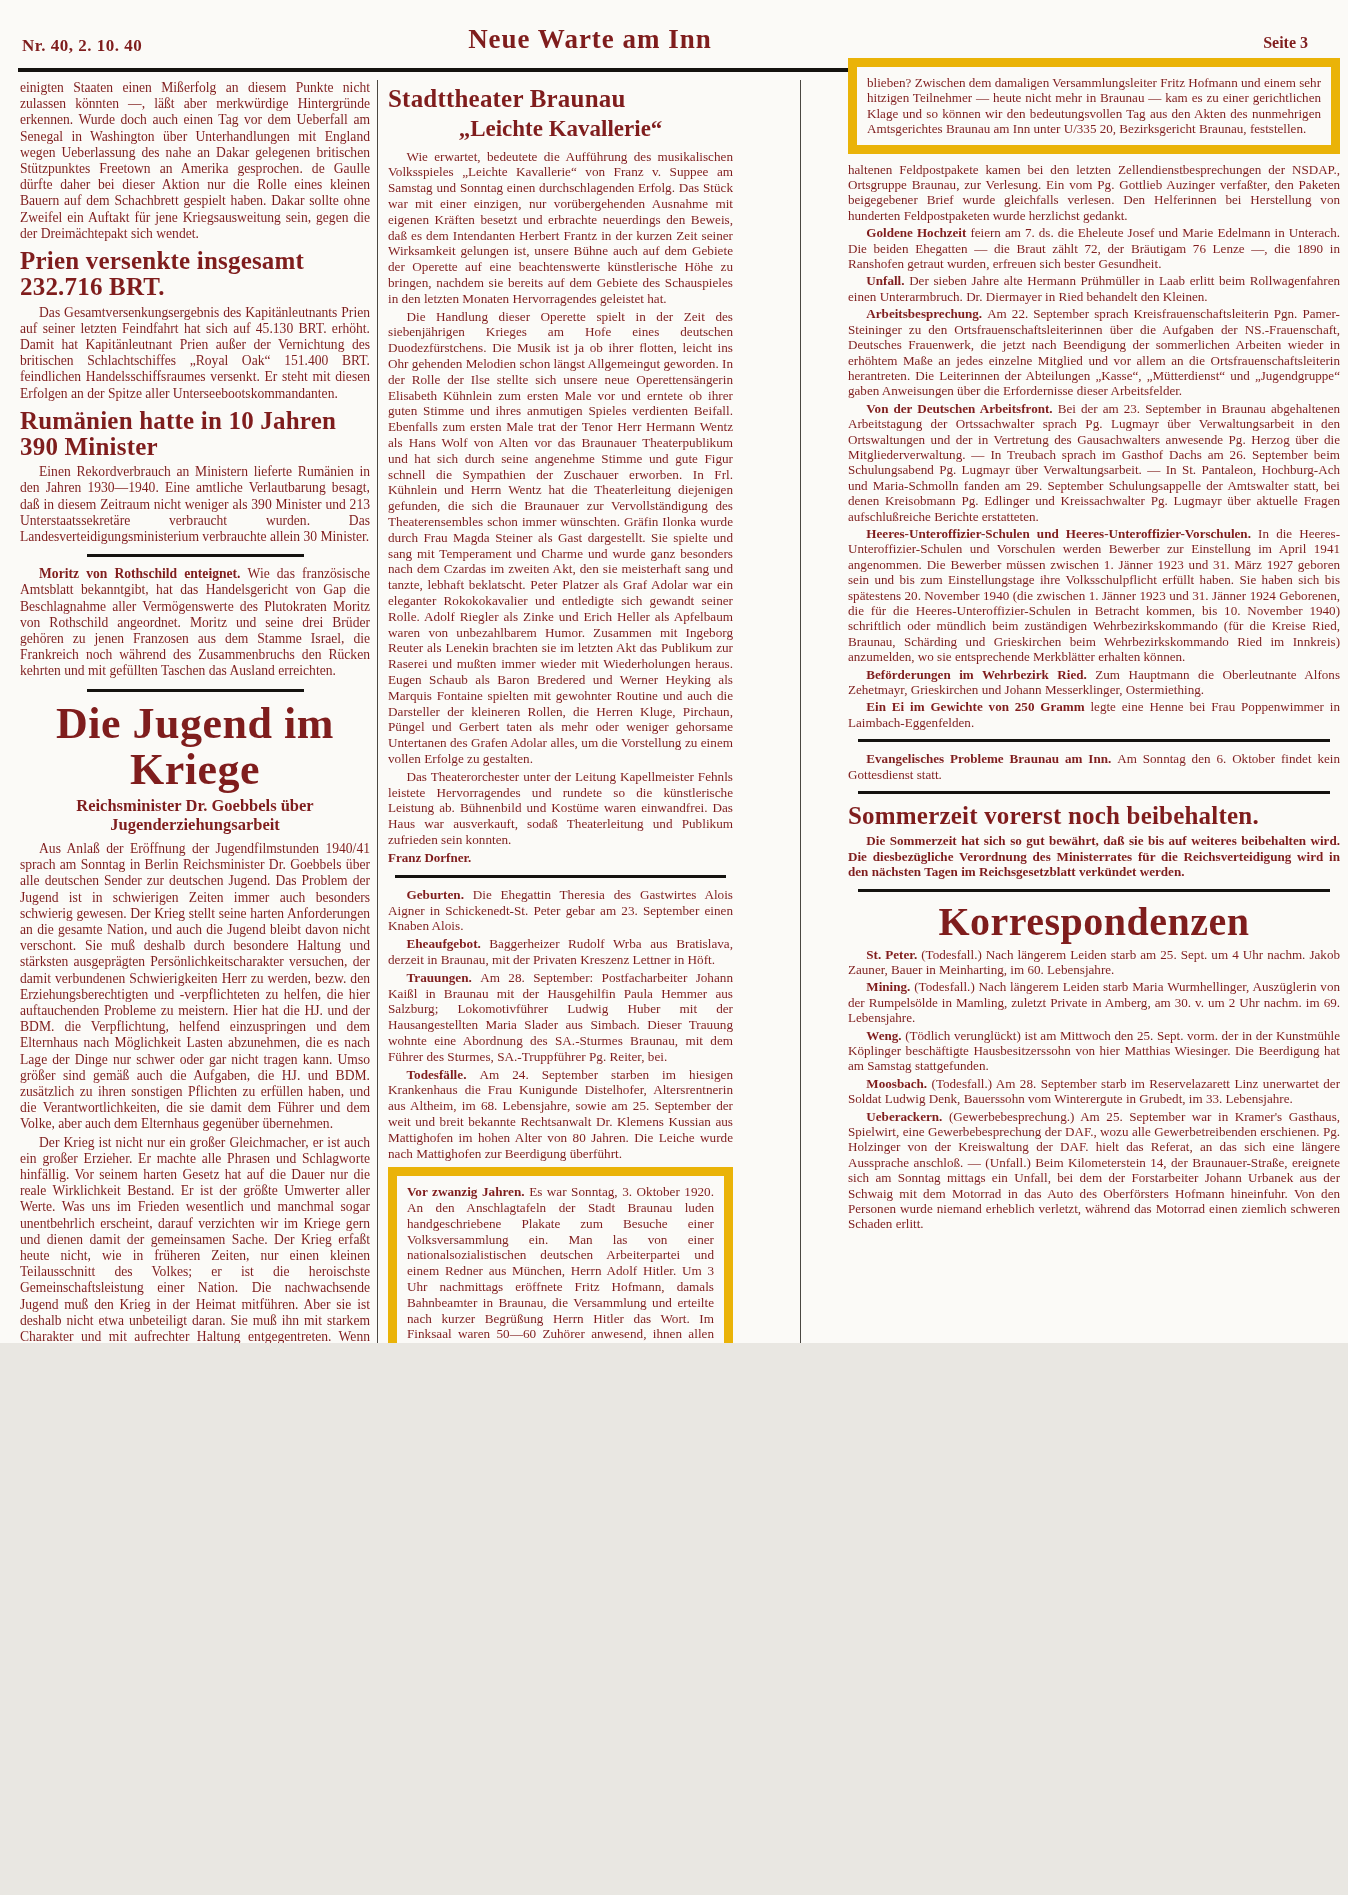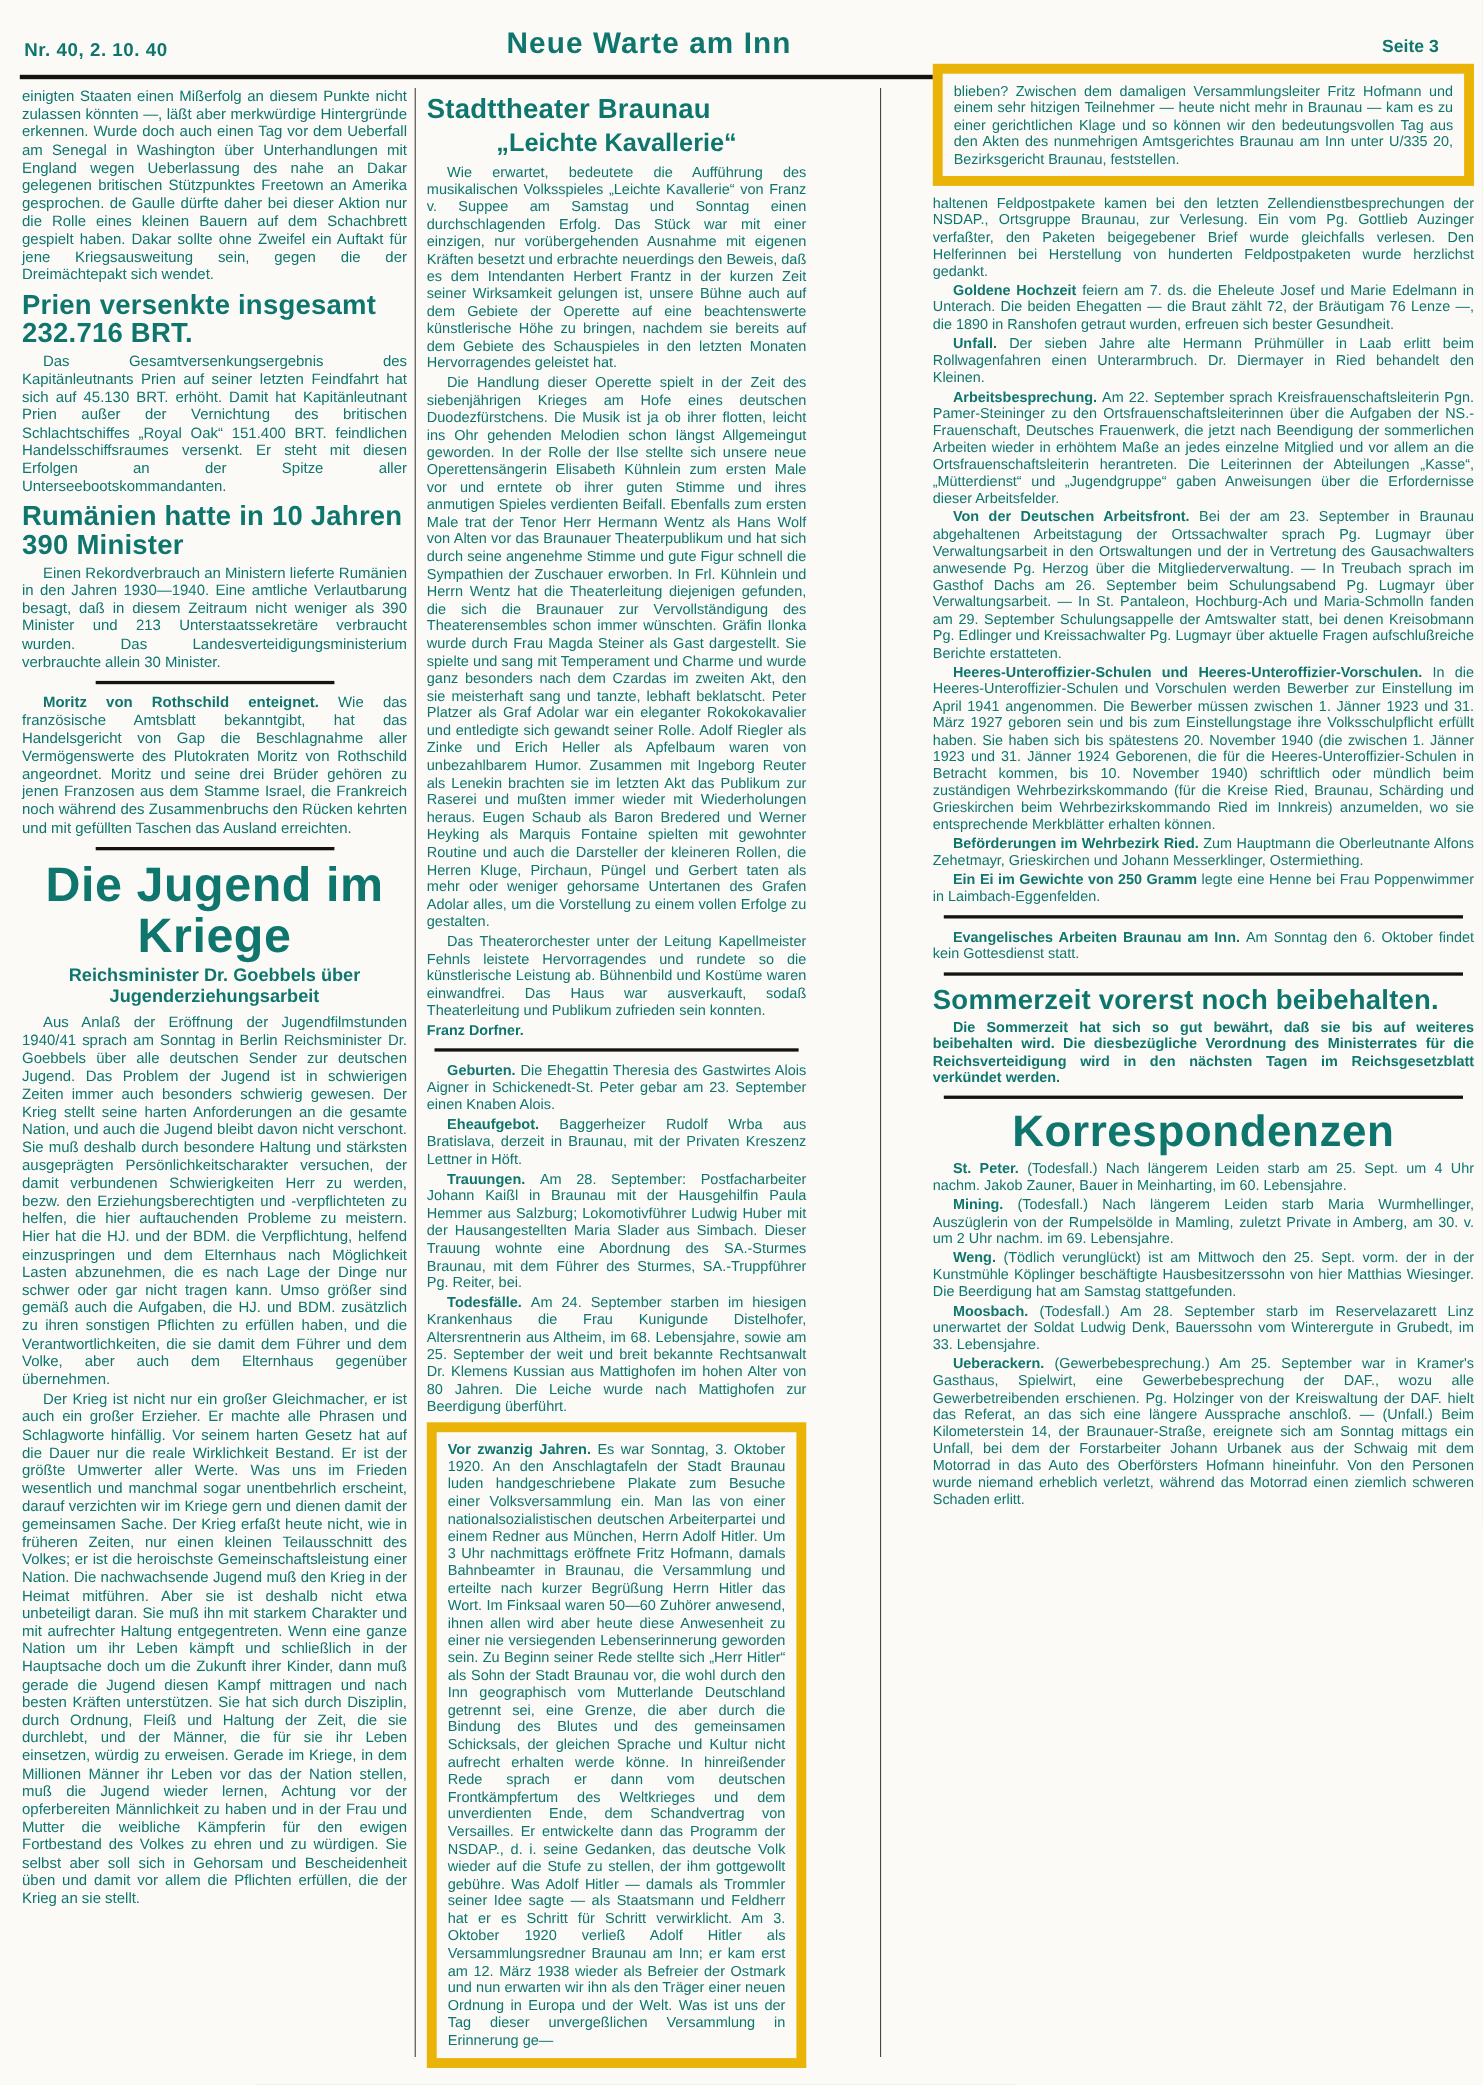--- a/index.html
+++ b/index.html
@@ -1,17 +1,17 @@
 <!DOCTYPE html>
 <html><head>
 <meta charset="utf-8">
 <style>
   html,body{margin:0;padding:0;background:#e9e7e2;}
-  #page{position:relative;width:1348px;height:1895px;background:#fbfaf7;overflow:hidden;
-        font-family:Liberation Sans, sans-serif;color:#0f766e;}
+  #page{position:relative;width:1348px;height:1343px;background:#fbfaf7;overflow:hidden;
+        font-family:Liberation Serif, serif;color:#7f1d1d;}
   
   .hdr-issue{position:absolute;left:22px;top:36px;font-size:17px;font-weight:bold;letter-spacing:.5px;}
   .hdr-mast{position:absolute;left:400px;top:24px;width:380px;text-align:center;font-size:27px;font-weight:bold;letter-spacing:1px;}
   .hdr-page{position:absolute;right:40px;top:34px;font-size:16px;font-weight:bold;}
   .hdr-rule{position:absolute;left:18px;top:68px;width:1322px;height:4px;background:#151310;}
   .vrule{position:absolute;top:80px;width:1px;height:1790px;background:#4a4741;}
   
   .col{position:absolute;}
   #col1{left:20px;top:80px;width:350px;}
   #col2{left:388px;top:80px;width:345px;}
@@ -84,21 +84,21 @@
       </div>
       <p class="bp noindent">haltenen Feldpostpakete kamen bei den letzten Zellendienstbesprechungen der NSDAP., Ortsgruppe Braunau, zur Verlesung. Ein vom Pg. Gottlieb Auzinger verfaßter, den Paketen beigegebener Brief wurde gleichfalls verlesen. Den Helferinnen bei Herstellung von hunderten Feldpostpaketen wurde herzlichst gedankt.</p>
       <p class="bp"><span class="lead">Goldene Hochzeit </span>feiern am 7. ds. die Eheleute Josef und Marie Edelmann in Unterach. Die beiden Ehegatten — die Braut zählt 72, der Bräutigam 76 Lenze —, die 1890 in Ranshofen getraut wurden, erfreuen sich bester Gesundheit.</p>
       <p class="bp"><span class="lead">Unfall. </span>Der sieben Jahre alte Hermann Prühmüller in Laab erlitt beim Rollwagenfahren einen Unterarmbruch. Dr. Diermayer in Ried behandelt den Kleinen.</p>
       <p class="bp"><span class="lead">Arbeitsbesprechung. </span>Am 22. September sprach Kreisfrauenschaftsleiterin Pgn. Pamer-Steininger zu den Ortsfrauenschaftsleiterinnen über die Aufgaben der NS.-Frauenschaft, Deutsches Frauenwerk, die jetzt nach Beendigung der sommerlichen Arbeiten wieder in erhöhtem Maße an jedes einzelne Mitglied und vor allem an die Ortsfrauenschaftsleiterin herantreten. Die Leiterinnen der Abteilungen „Kasse“, „Mütterdienst“ und „Jugendgruppe“ gaben Anweisungen über die Erfordernisse dieser Arbeitsfelder.</p>
       <p class="bp"><span class="lead">Von der Deutschen Arbeitsfront. </span>Bei der am 23. September in Braunau abgehaltenen Arbeitstagung der Ortssachwalter sprach Pg. Lugmayr über Verwaltungsarbeit in den Ortswaltungen und der in Vertretung des Gausachwalters anwesende Pg. Herzog über die Mitgliederverwaltung. — In Treubach sprach im Gasthof Dachs am 26. September beim Schulungsabend Pg. Lugmayr über Verwaltungsarbeit. — In St. Pantaleon, Hochburg-Ach und Maria-Schmolln fanden am 29. September Schulungsappelle der Amtswalter statt, bei denen Kreisobmann Pg. Edlinger und Kreissachwalter Pg. Lugmayr über aktuelle Fragen aufschlußreiche Berichte erstatteten.</p>
       <p class="bp"><span class="lead">Heeres-Unteroffizier-Schulen und Heeres-Unteroffizier-Vorschulen. </span>In die Heeres-Unteroffizier-Schulen und Vorschulen werden Bewerber zur Einstellung im April 1941 angenommen. Die Bewerber müssen zwischen 1. Jänner 1923 und 31. März 1927 geboren sein und bis zum Einstellungstage ihre Volksschulpflicht erfüllt haben. Sie haben sich bis spätestens 20. November 1940 (die zwischen 1. Jänner 1923 und 31. Jänner 1924 Geborenen, die für die Heeres-Unteroffizier-Schulen in Betracht kommen, bis 10. November 1940) schriftlich oder mündlich beim zuständigen Wehrbezirkskommando (für die Kreise Ried, Braunau, Schärding und Grieskirchen beim Wehrbezirkskommando Ried im Innkreis) anzumelden, wo sie entsprechende Merkblätter erhalten können.</p>
       <p class="bp"><span class="lead">Beförderungen im Wehrbezirk Ried. </span>Zum Hauptmann die Oberleutnante Alfons Zehetmayr, Grieskirchen und Johann Messerklinger, Ostermiething.</p>
       <p class="bp"><span class="lead">Ein Ei im Gewichte von 250 Gramm </span>legte eine Henne bei Frau Poppenwimmer in Laimbach-Eggenfelden.</p>
       <div class="rule rule-full"></div>
-      <p class="bp"><span class="lead">Evangelisches Arbeiten Braunau am Inn. </span>Am Sonntag den 6. Oktober findet kein Gottesdienst statt.</p>
+      <p class="bp"><span class="lead">Evangelisches Probleme Braunau am Inn. </span>Am Sonntag den 6. Oktober findet kein Gottesdienst statt.</p>
       <div class="rule rule-full"></div>
       <h2 class="hl hl-m hl-left">Sommerzeit vorerst noch beibehalten.</h2>
       <p class="bp" style="font-weight: bold;">Die Sommerzeit hat sich so gut bewährt, daß sie bis auf weiteres beibehalten wird. Die diesbezügliche Verordnung des Ministerrates für die Reichsverteidigung wird in den nächsten Tagen im Reichsgesetzblatt verkündet werden.</p>
       <div class="rule rule-full"></div>
       <h2 class="hl hl-l">Korrespondenzen</h2>
       <p class="bp"><span class="lead">St. Peter. </span>(Todesfall.) Nach längerem Leiden starb am 25. Sept. um 4 Uhr nachm. Jakob Zauner, Bauer in Meinharting, im 60. Lebensjahre.</p>
       <p class="bp"><span class="lead">Mining. </span>(Todesfall.) Nach längerem Leiden starb Maria Wurmhellinger, Auszüglerin von der Rumpelsölde in Mamling, zuletzt Private in Amberg, am 30. v. um 2 Uhr nachm. im 69. Lebensjahre.</p>
       <p class="bp"><span class="lead">Weng. </span>(Tödlich verunglückt) ist am Mittwoch den 25. Sept. vorm. der in der Kunstmühle Köplinger beschäftigte Hausbesitzerssohn von hier Matthias Wiesinger. Die Beerdigung hat am Samstag stattgefunden.</p>
       <p class="bp"><span class="lead">Moosbach. </span>(Todesfall.) Am 28. September starb im Reservelazarett Linz unerwartet der Soldat Ludwig Denk, Bauerssohn vom Winterergute in Grubedt, im 33. Lebensjahre.</p>
       <p class="bp"><span class="lead">Ueberackern. </span>(Gewerbebesprechung.) Am 25. September war in Kramer's Gasthaus, Spielwirt, eine Gewerbebesprechung der DAF., wozu alle Gewerbetreibenden erschienen. Pg. Holzinger von der Kreiswaltung der DAF. hielt das Referat, an das sich eine längere Aussprache anschloß. — (Unfall.) Beim Kilometerstein 14, der Braunauer-Straße, ereignete sich am Sonntag mittags ein Unfall, bei dem der Forstarbeiter Johann Urbanek aus der Schwaig mit dem Motorrad in das Auto des Oberförsters Hofmann hineinfuhr. Von den Personen wurde niemand erheblich verletzt, während das Motorrad einen ziemlich schweren Schaden erlitt.</p>

